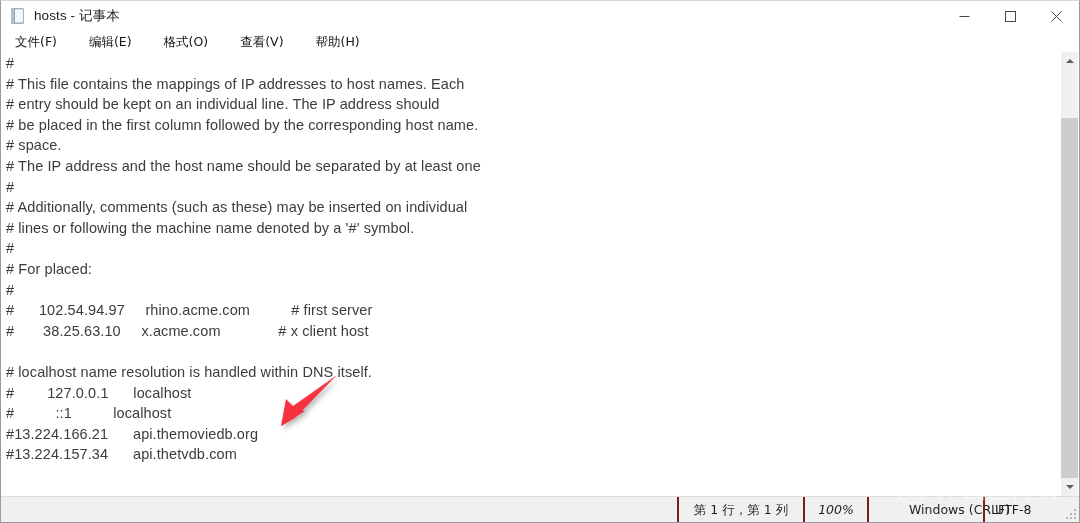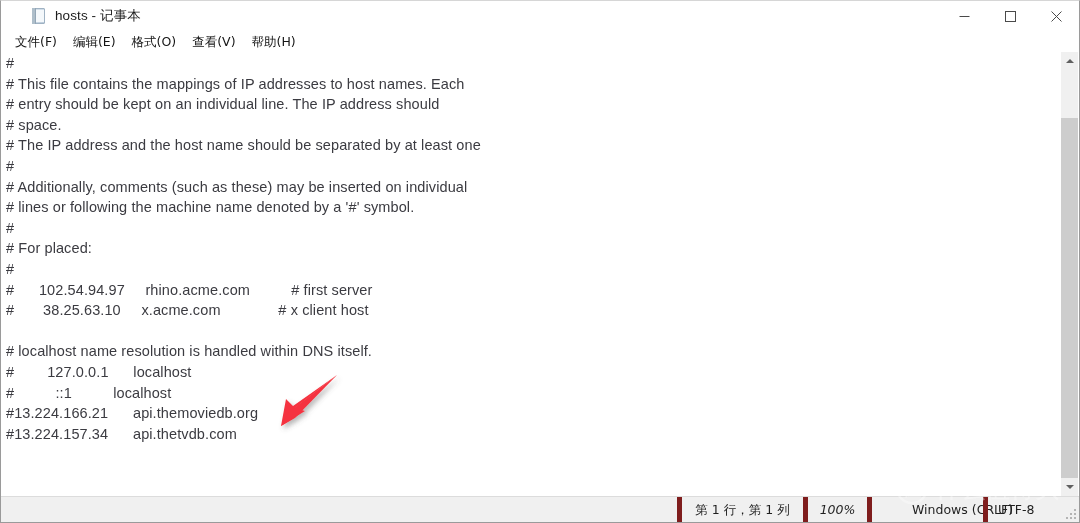--- a/index.html
+++ b/index.html
@@ -37,21 +37,20 @@
     display: flex;
     align-items: center;
   }
   #titlebar-left {
     display: flex;
     align-items: center;
     padding-left: 9px;
     height: 30px;
     flex: 1 1 auto;
     min-width: 0;
-    margin-left: 21px;
   }
   .app-icon {
     width: 16px;
     height: 16px;
     position: relative;
     flex: 0 0 auto;
     margin-right: 8px;
   }
   .app-icon .pad-back {
     position: absolute;
@@ -107,20 +106,21 @@
   #menubar {
     position: absolute;
     left: 0; top: 30px;
     width: 1078px;
     height: 21px;
     background: #ffffff;
     display: flex;
     align-items: center;
     padding-left: 6px;
     box-sizing: border-box;
+    gap: 16px;
   }
   .menu-item {
     font-size: 12.5px;
     color: #141414;
     padding: 0 8px;
     line-height: 21px;
     white-space: nowrap;
     font-family: "DejaVu Sans", "Liberation Sans", sans-serif;
   }
 
@@ -201,21 +201,21 @@
     box-sizing: border-box;
     display: flex;
     align-items: center;
     justify-content: flex-end;
   }
   .status-cell {
     height: 25px;
     line-height: 25px;
     font-size: 12.5px;
     color: #1f1f1f;
-    border-left: 5px solid #7f1d1d;
+    border-left: 2px solid #7f1d1d;
     padding: 0 10px;
     box-sizing: border-box;
     text-align: center;
     white-space: nowrap;
     font-family: "DejaVu Sans", "Liberation Sans", sans-serif;
   }
   #status-cursor { width: 126px; }
   #status-zoom   { width: 64px; font-style: italic; }
   #status-eol    { width: 116px; padding-left: 40px; }
   #status-enc    { width: 78px; text-align: left; }
@@ -292,20 +292,21 @@
     <span class="menu-item">格式(O)</span>
     <span class="menu-item">查看(V)</span>
     <span class="menu-item">帮助(H)</span>
   </div>
 
   <div id="textarea">
     <div id="text-lines">
       <div class="tline">#</div>
       <div class="tline"># This file contains the mappings of IP addresses to host names. Each</div>
       <div class="tline"># entry should be kept on an individual line. The IP address should</div>
+      <div class="tline"># be placed in the first column followed by the corresponding host name.</div>
       <div class="tline"># space.</div>
       <div class="tline"># The IP address and the host name should be separated by at least one</div>
       <div class="tline">#</div>
       <div class="tline"># Additionally, comments (such as these) may be inserted on individual</div>
       <div class="tline"># lines or following the machine name denoted by a '#' symbol.</div>
       <div class="tline">#</div>
       <div class="tline"># For placed:</div>
       <div class="tline">#</div>
       <div class="tline">#      102.54.94.97     rhino.acme.com          # first server</div>
       <div class="tline">#       38.25.63.10     x.acme.com              # x client host</div>

